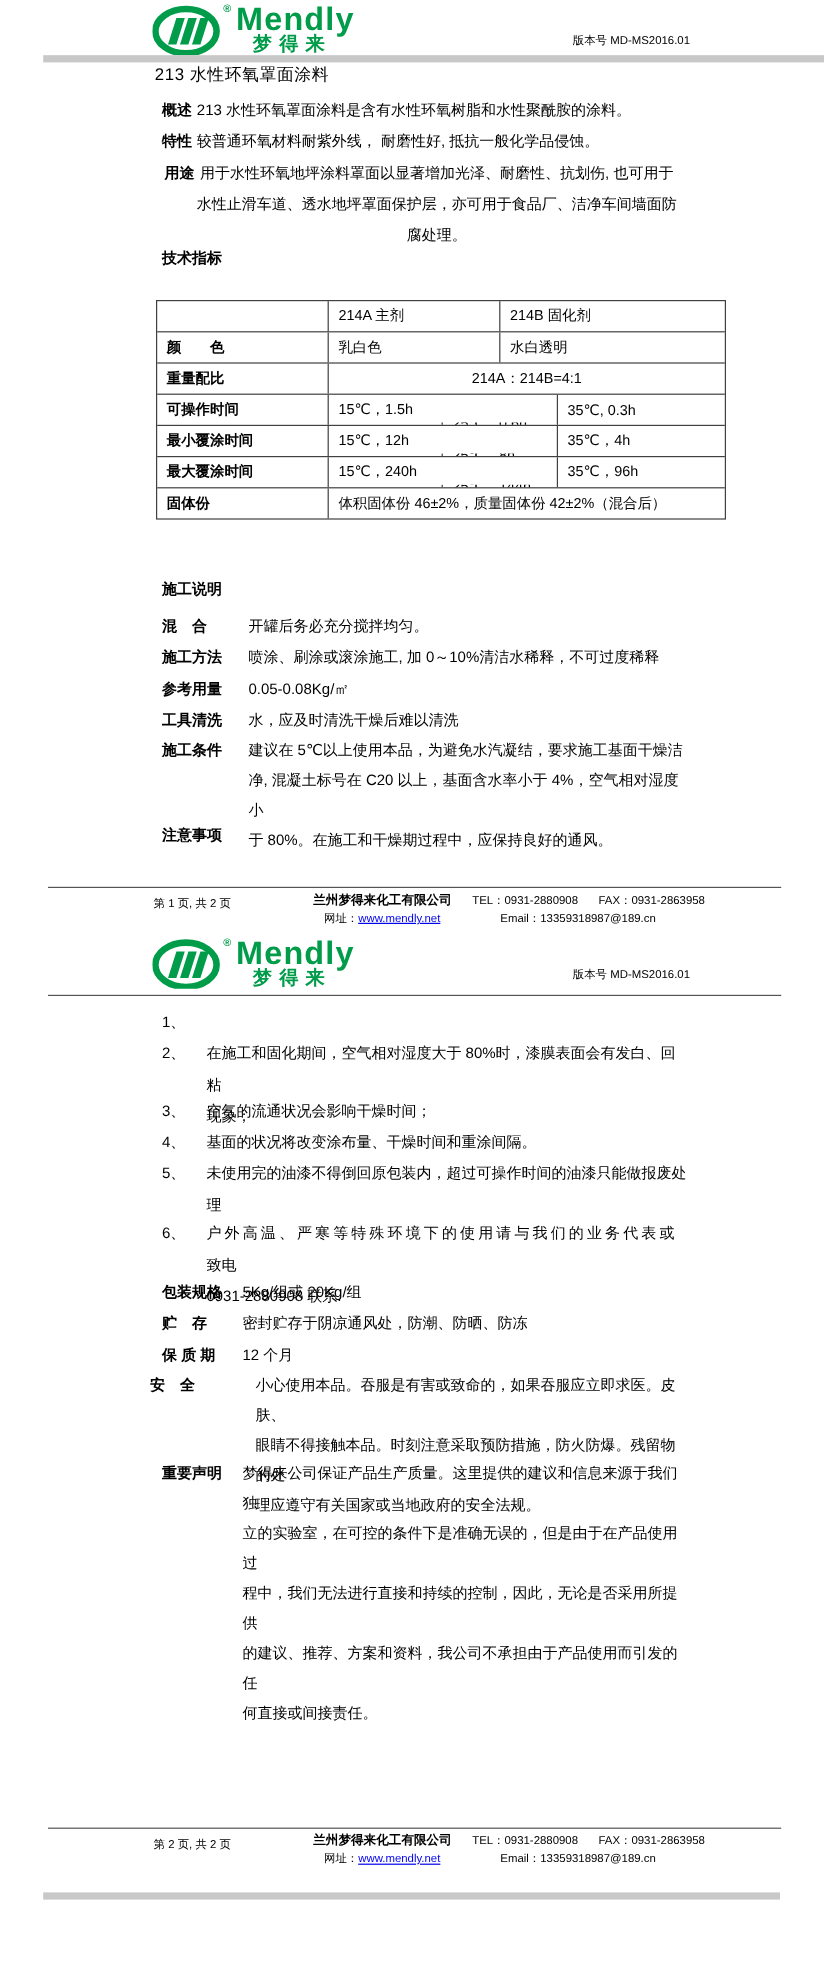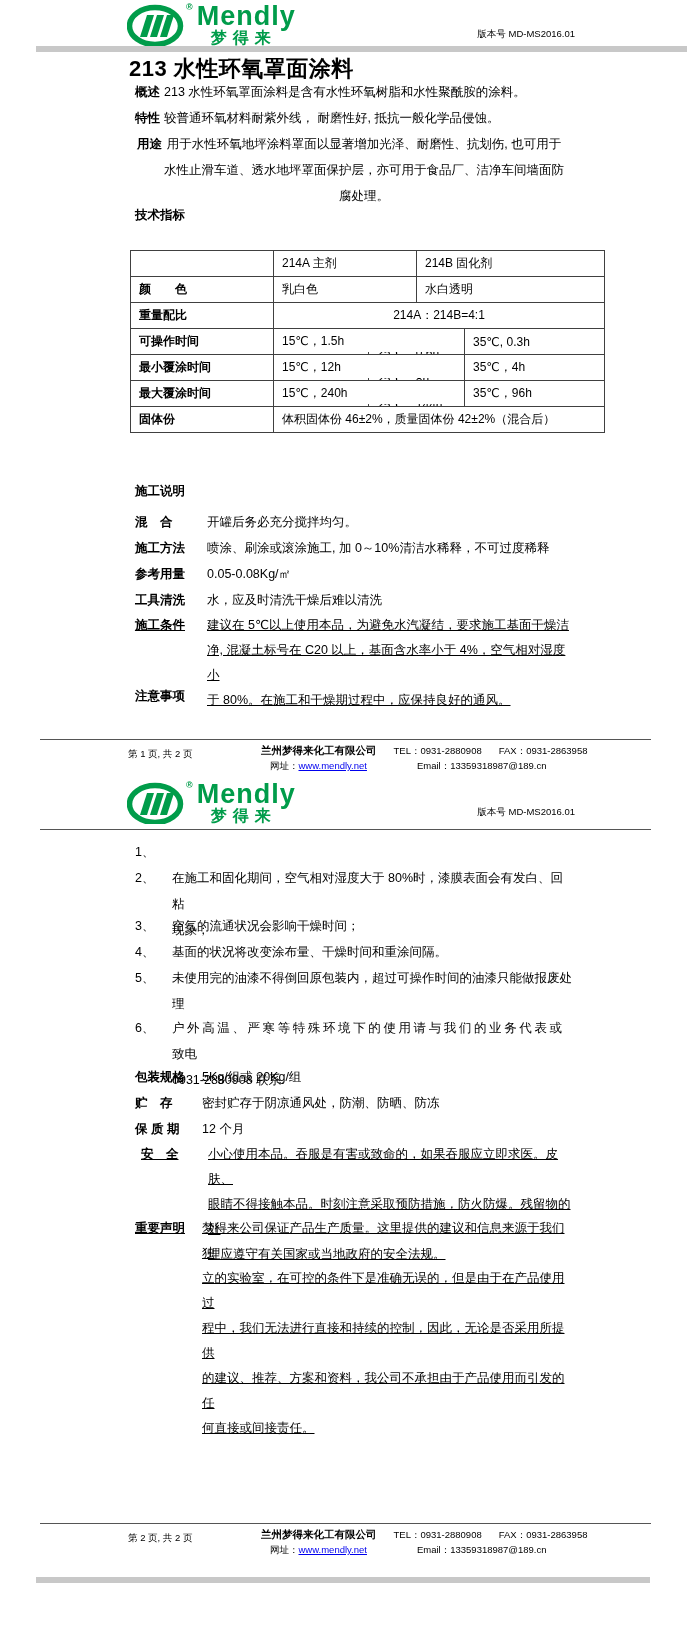--- a/index.html
+++ b/index.html
@@ -13,29 +13,29 @@
   .logo{display:flex;align-items:flex-start;}
   .logo-emblem{display:block;}
   .logo-reg{color:#009C4A;font-size:9px;font-weight:bold;margin:-2px 2px 0 1px;}
   .logo-texts{margin-left:2px;}
   .logo-en{color:#009C4A;font-weight:bold;font-size:27px;line-height:25px;letter-spacing:1px;}
   .logo-cn{color:#009C4A;font-weight:bold;font-size:16px;line-height:17px;letter-spacing:6px;margin-left:14px;}
   .version{font-size:9.5px;color:#000;}
   .band{background:#c8c8c8;height:6px;}
   .rule{border-top:1px solid #555;height:0;}
   
-  .doc-title{font-size:22px;font-weight:bold;letter-spacing:0.5px;}
+  .doc-title{font-size:14px;font-weight:normal;letter-spacing:0.5px;}
   .sec{display:flex;font-size:12.5px;line-height:26px;}
   .sec .lbl{font-weight:bold;flex-shrink:0;}
   .lbl-a{width:29px;}
   .lbl-b{width:72px;}
   .lbl-c{width:67px;}
   .pre{white-space:pre-line;display:block;}
   .heading{font-size:12.5px;font-weight:bold;}
-  .lh25{line-height:25px;text-decoration:underline;}
+  .lh25{line-height:25px;}
   
   .tbl{border:1px solid #404040;font-size:12px;box-sizing:border-box;}
   .trow{display:flex;height:25px;border-bottom:1px solid #404040;}
   .trow:last-child{border-bottom:none;}
   .tc{box-sizing:border-box;padding-left:8px;display:flex;align-items:center;border-left:1px solid #404040;overflow:hidden;white-space:nowrap;}
   .tc:first-child{border-left:none;}
   .c-label{width:142px;font-weight:bold;}
   .c-half{width:143px;}
   .c-half2{flex:1;}
   .c-third1{width:95px;}
@@ -227,21 +227,21 @@
   <span class="pre">5Kg/组或 20Kg/组</span>
 </div>
 <div class="abs sec" style="left:135px;top:1090px;width:440px;">
   <span class="lbl lbl-c">贮　存</span>
   <span class="pre">密封贮存于阴凉通风处，防潮、防晒、防冻</span>
 </div>
 <div class="abs sec" style="left:135px;top:1116px;width:440px;">
   <span class="lbl lbl-c">保 质 期</span>
   <span class="pre">12 个月</span>
 </div>
-<div class="abs sec lh25" style="left:141px;top:1142px;width:440px;">
+<div class="abs sec lh25" style="left:125px;top:1142px;width:440px;gap:21px;">
   <span class="lbl lbl-c">安　全</span>
   <span class="pre">小心使用本品。吞服是有害或致命的，如果吞服应立即求医。皮肤、
 眼睛不得接触本品。时刻注意采取预防措施，防火防爆。残留物的处
 理应遵守有关国家或当地政府的安全法规。</span>
 </div>
 <div class="abs sec lh25" style="left:135px;top:1216px;width:440px;">
   <span class="lbl lbl-c">重要声明</span>
   <span class="pre">梦得来公司保证产品生产质量。这里提供的建议和信息来源于我们独
 立的实验室，在可控的条件下是准确无误的，但是由于在产品使用过
 程中，我们无法进行直接和持续的控制，因此，无论是否采用所提供

